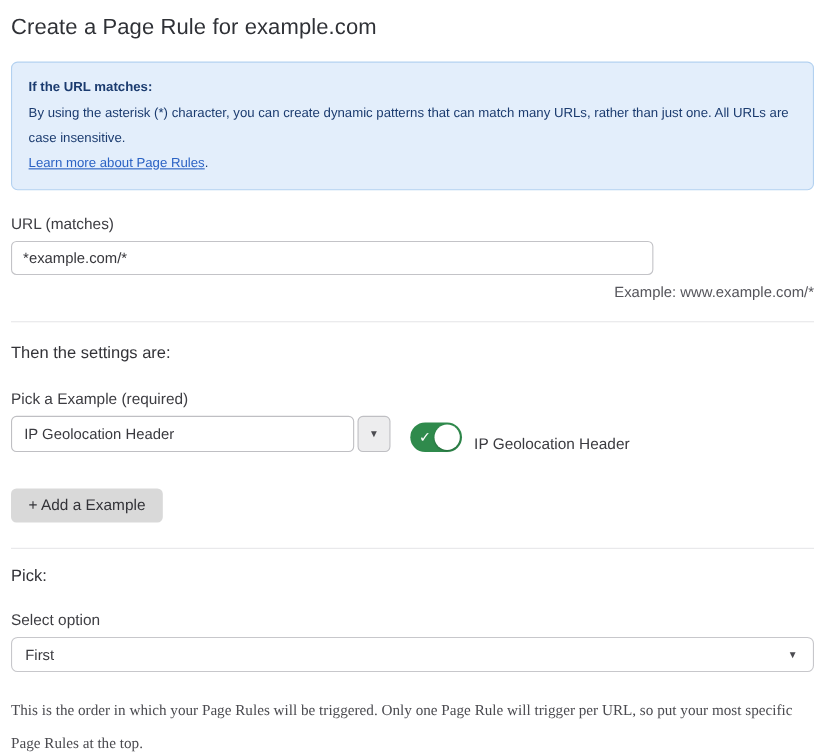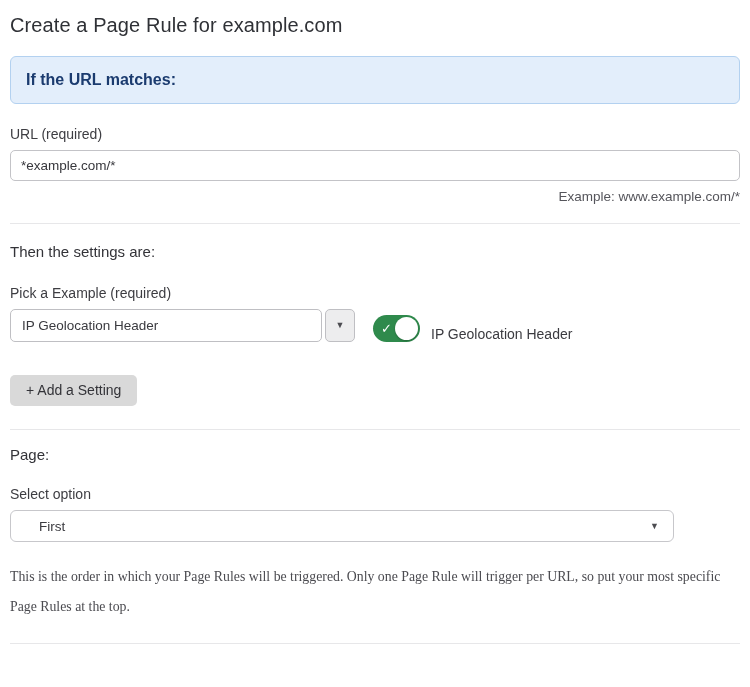--- a/index.html
+++ b/index.html
@@ -17,38 +17,38 @@
     margin: 2px 0 19px 0;
     letter-spacing: 0.1px;
   }
   .info-box {
     background: var(--info-bg, #e3eefb);
     border: 1px solid var(--info-border, #b3d1f0);
     border-radius: 6px;
     padding: 11px 15px 12px 15px;
     color: var(--info-text, #1b3b6f);
     line-height: 23px;
-    font-size: 16px;
+    font-size: 12px;
     margin-bottom: 22px;
   }
   .info-heading { font-weight: bold; }
   .info-link {
     color: var(--link, #2a62c4);
     text-decoration: underline;
     cursor: pointer;
   }
   .field-label {
     display: block;
     font-size: 14px;
     color: #3d3d42;
     margin-bottom: 8px;
   }
   .text-input {
     display: block;
-    width: 730px;
+    width: 584px;
     height: 31px;
     border: 1px solid #c3c3c7;
     border-radius: 5px;
     padding: 0 10px;
     font-family: "Liberation Sans", "DejaVu Sans", sans-serif;
     font-size: 13.5px;
     color: #37373c;
     background: #ffffff;
     outline: none;
   }
@@ -144,29 +144,29 @@
     font-size: 14px;
     cursor: pointer;
     line-height: 31px;
   }
   .btn-gray {
     background: var(--secondary-button, #d9d9d9);
     color: #333338;
   }
   .add-setting { margin-top: 33px; }
   .select-box {
-    width: 664px;
+    width: 730px;
     height: 32px;
     border: 1px solid #c7c7cb;
     border-radius: 6px;
     background: #ffffff;
     display: flex;
     align-items: center;
     justify-content: space-between;
-    padding: 0 14px 0 28px;
+    padding: 0 14px 0 12px;
     font-size: 13.5px;
     color: #3a3a3f;
     cursor: pointer;
   }
   .order-description {
     margin-top: 20px;
     font-size: 13.8px;
     color: #4b4b50;
     line-height: 30px;
     max-width: 724px;
@@ -175,23 +175,25 @@
 </style>
 </head>
 <body>
 
 
 
 <h1 class="page-title">Create a Page Rule for example.com</h1>
 
 <div class="info-box">
   <div class="info-heading">If the URL matches:</div>
+  <div class="info-body">By using the asterisk (*) character, you can create dynamic patterns that can match many URLs, rather than just one. All URLs are case insensitive.</div>
+  <div><a class="info-link">Learn more about Page Rules</a><span>.</span></div>
 </div>
 
-<label class="field-label">URL (required)</label>
+<label class="field-label">URL (matches)</label>
 <input class="text-input" type="text" value="*example.com/*" style="">
 <div class="helper-text">Example: www.example.com/*</div>
 
 <hr class="divider">
 
 <h2 class="section-heading">Then the settings are:</h2>
 
 <label class="field-label">Pick a Example (required)</label>
 <div class="setting-row">
   <div class="picker-group">
@@ -200,25 +202,25 @@
       <span class="caret-down">▼</span>
     </div>
   </div>
   <div class="toggle">
     <span class="toggle-check">✓</span>
     <span class="toggle-knob"></span>
   </div>
   <span class="toggle-label">IP Geolocation Header</span>
 </div>
 
-<button class="btn btn-gray add-setting">+ Add a Setting</button>
+<button class="btn btn-gray add-setting">+ Add a Example</button>
 
 <hr class="divider" style="margin-top:23px; margin-bottom:16px;">
 
-<h2 class="section-heading" style="margin-bottom:23px;">Page:</h2>
+<h2 class="section-heading" style="margin-bottom:23px;">Pick:</h2>
 
 <label class="field-label">Select option</label>
 <div class="select-box">
   <span>First</span>
   <span class="caret-down">▼</span>
 </div>
 <div class="order-description">This is the order in which your Page Rules will be triggered. Only one Page Rule will trigger per URL, so put your most specific Page Rules at the top.</div>
 
 <hr class="divider" style="margin-top:21px; margin-bottom:0;">
 

